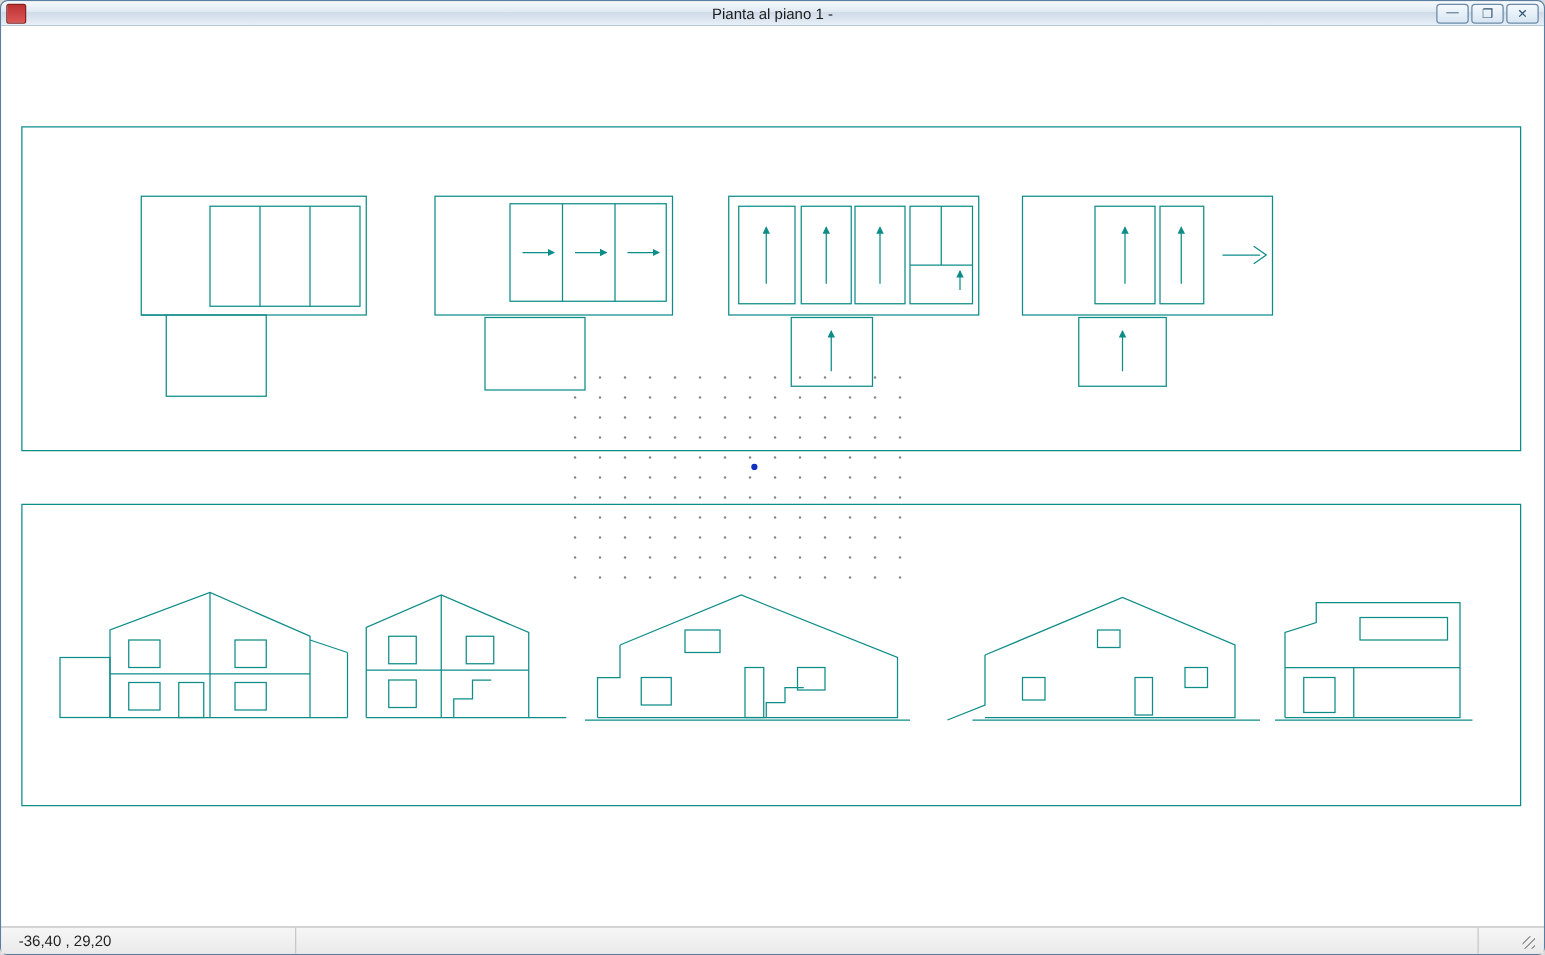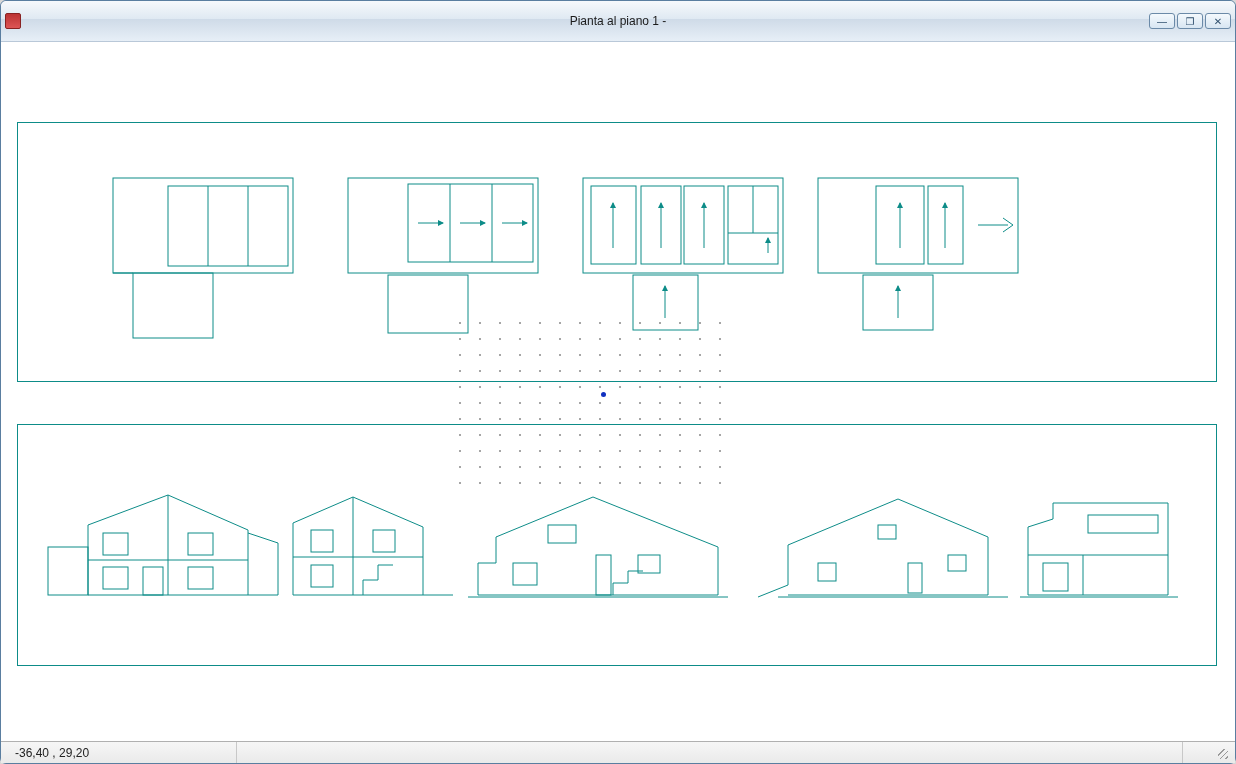--- a/index.html
+++ b/index.html
@@ -8,21 +8,21 @@
   .window {
     position: absolute; inset: 0;
     border: 1px solid #5a7ea0;
     border-radius: 6px;
     background: #fff;
     display: flex; flex-direction: column;
     box-shadow: 0 0 0 1px rgba(255,255,255,.4) inset;
   }
 
   .titlebar {
-    height: 41px;
+    height: 20px;
     background: linear-gradient(#f6f9fc, #dfe9f2 45%, #cfdbe8 46%, #e7eff7);
     border-bottom: 1px solid #b9c8d8;
     border-top-left-radius: 6px; border-top-right-radius: 6px;
     display: flex; align-items: center;
     padding: 0 4px;
     position: relative;
     gap: 16px;
   }
   .titlebar .app-icon { width: 16px; height: 16px; margin-right: 6px;
     background: linear-gradient(#b33,#d55);

